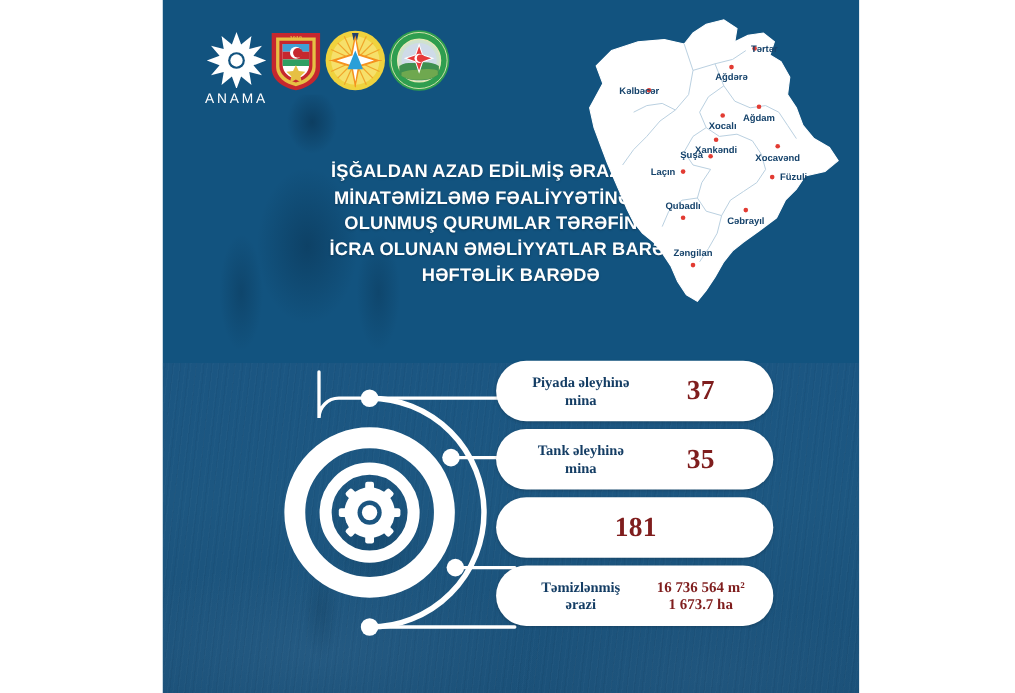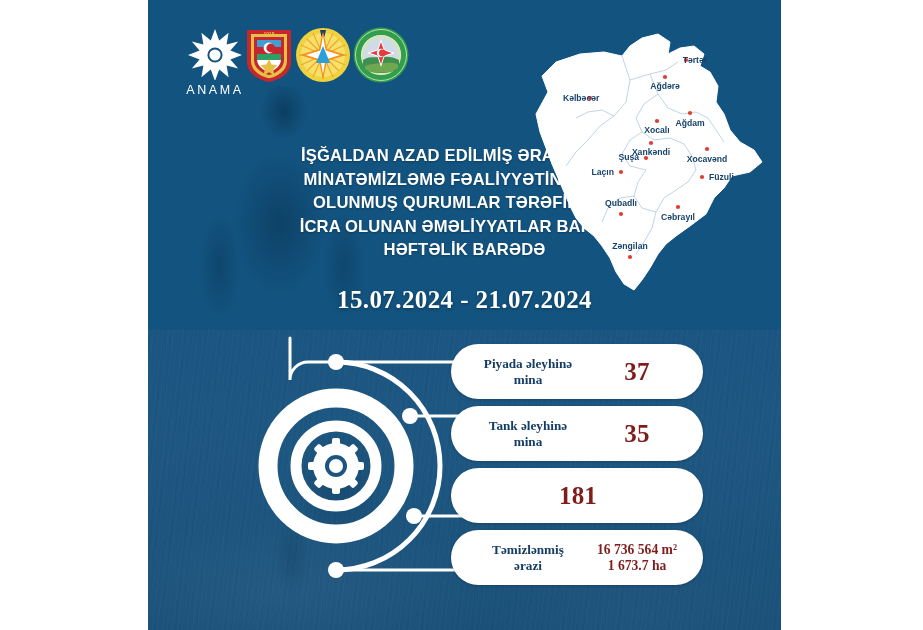--- a/index.html
+++ b/index.html
@@ -137,21 +137,21 @@
     font-size: 25px;
     font-weight: 700;
     letter-spacing: 0.4px;
     text-shadow: 0 1px 3px rgba(0,0,0,0.35);
   }
 
   
   .map-wrap {
     position: absolute;
     left: 370px;
-    top: 22px;
+    top: 6px;
     width: 262px;
     height: 282px;
   }
   .map-wrap svg { display: block; }
   .map-label {
     fill: #16436b;
     font-family: "Liberation Sans", sans-serif;
     font-size: 8.6px;
     font-weight: 600;
   }
@@ -164,21 +164,21 @@
     top: 338px;
     width: 543px;
     height: 258px;
   }
   .diagram svg { display: block; overflow: visible; }
 
   
   .cards {
     position: absolute;
     left: 303px;
-    top: 344px;
+    top: 328px;
     width: 252px;
   }
   .card {
     position: relative;
     height: 55px;
     background: #ffffff;
     border-radius: 28px;
     box-shadow: 0 1px 3px rgba(0,0,0,0.20);
     display: flex;
     align-items: center;
@@ -299,21 +299,20 @@
     </div>
 
     <div class="headline">
       <div>İŞĞALDAN AZAD EDİLMİŞ ƏRAZİLƏRDƏ</div>
       <div>MİNATƏMİZLƏMƏ FƏALİYYƏTİNƏ CƏLB</div>
       <div>OLUNMUŞ QURUMLAR TƏRƏFİNDƏN</div>
       <div>İCRA OLUNAN ƏMƏLİYYATLAR BARƏDƏ</div>
       <div>HƏFTƏLİK BARƏDƏ</div>
     </div>
 
-    <div class="date-range">15.07.2024 - 21.07.2024</div>
 
     <div class="map-wrap">
       <svg width="262" height="282" viewBox="0 0 262 282">
         <g>
           <path d="M30 70 L24 54 L38 40 L62 32 L86 30 L104 34 L112 24 L124 16 L140 12 L152 20 L150 32 L162 26 L176 24 L186 32 L182 44 L192 50 L200 64 L198 80 L206 92 L212 108 L222 120 L236 128 L244 140 L232 150 L214 154 L206 166 L196 176 L188 192 L172 204 L158 214 L148 222 L140 232 L132 246 L124 258 L116 268 L106 262 L98 250 L92 236 L84 224 L76 214 L66 206 L58 196 L52 184 L46 170 L40 156 L34 142 L28 126 L22 110 L18 92 Z" fill="#ffffff" stroke="#ffffff" stroke-width="1"></path>
           <g fill="none" stroke="#b9cfe0" stroke-width="0.9">
             <path d="M104 34 L112 58 L108 80 L96 94 L82 104 L70 118 L58 130 L48 144"></path>
             <path d="M112 58 L132 52 L148 48 L160 40"></path>
             <path d="M132 52 L140 72 L150 86 L164 92 L178 90"></path>
             <path d="M140 72 L126 82 L118 96 L124 110 L136 118"></path>

